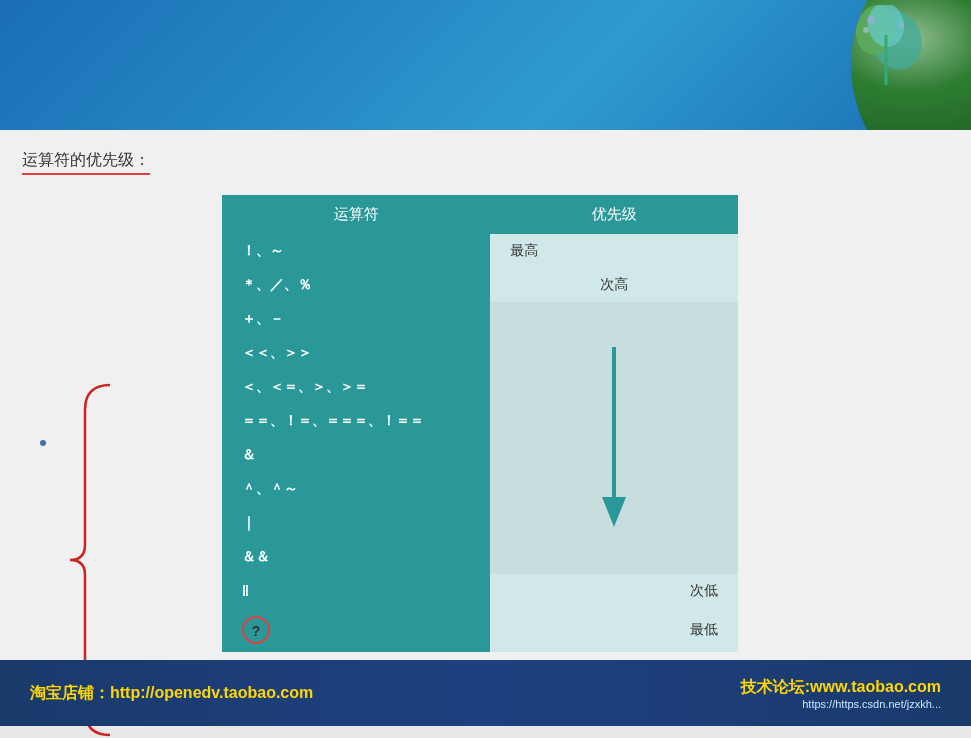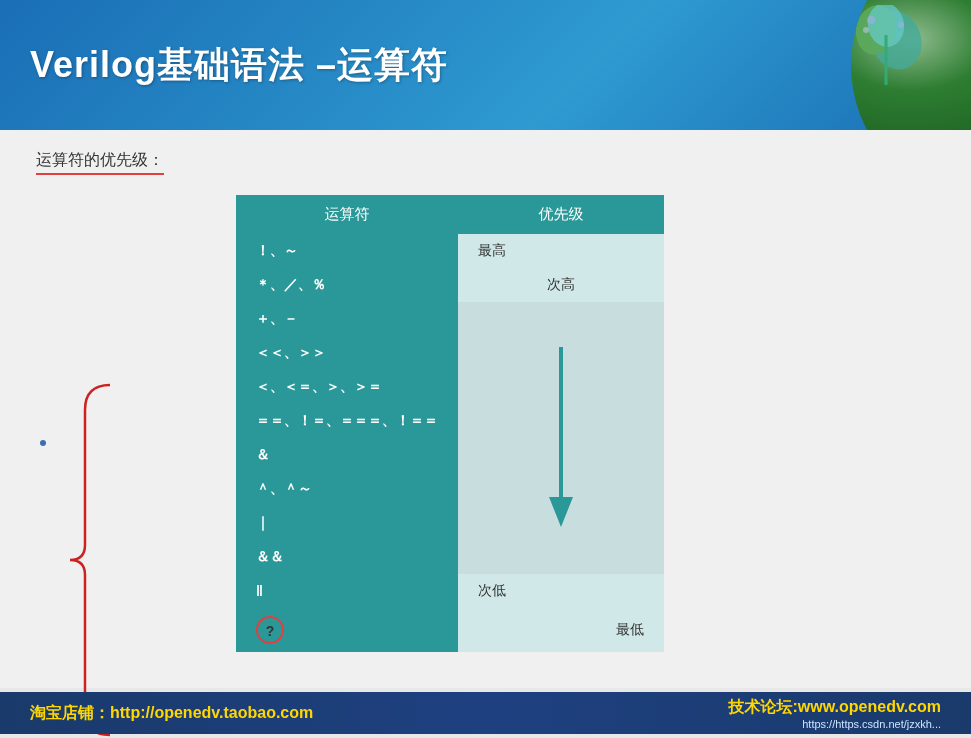--- a/index.html
+++ b/index.html
@@ -44,40 +44,40 @@
       width: 100%;
       height: 100%;
       background: radial-gradient(ellipse at 70% 30%, #8fbc8f 0%, #2e7d32 40%, #1b5e20 100%);
       display: flex;
       align-items: center;
       justify-content: center;
     }
 
     
     .main {
-      padding: 20px 36px;
+      padding: 20px 22px;
       background: #f0f0f0;
       min-height: calc(738px - 130px - 50px);
       position: relative;
     }
 
     .section-title {
       font-size: 16px;
       color: #333;
       margin-bottom: 15px;
       display: inline-block;
       border-bottom: 2px solid #e04040;
       padding-bottom: 2px;
     }
 
     
     .table-container {
       margin-left: 200px;
       margin-top: 5px;
-      width: 428px;
+      width: 516px;
     }
 
     table {
       border-collapse: collapse;
       width: 100%;
     }
 
     .table-header th {
       background: #2a9898;
       color: white;
@@ -110,24 +110,24 @@
     
     .annotation {
       position: absolute;
       left: 65px;
       top: 250px;
     }
 
     
     .footer {
       position: absolute;
-      bottom: 4px;
+      bottom: 12px;
       left: 0;
       width: 100%;
-      height: 42px;
+      height: 66px;
       background: linear-gradient(90deg, #1a3a6b 0%, #1e4080 50%, #1a3a6b 100%);
       display: flex;
       align-items: center;
       justify-content: space-between;
       padding: 0 30px;
     }
     .footer-text {
       color: #ffd700;
       font-size: 16px;
       font-weight: bold;
@@ -169,21 +169,20 @@
       width: 6px;
       height: 6px;
       background: #3a6eb5;
       border-radius: 50%;
     }
   </style>
 </head>
 <body>
 
 <div class="header">
-  <div class="header-title">Verilog基础语法 –运算符</div>
   <div class="header-image">
     <div class="header-image-inner">
 
       <svg width="120" height="120" viewBox="0 0 120 120">
         <ellipse cx="85" cy="35" rx="25" ry="30" fill="#4a9" opacity="0.8" transform="rotate(-20,85,35)"></ellipse>
         <ellipse cx="65" cy="25" rx="20" ry="25" fill="#5baa5b" opacity="0.9" transform="rotate(10,65,25)"></ellipse>
         <ellipse cx="75" cy="20" rx="18" ry="22" fill="#6cc" opacity="0.7" transform="rotate(-10,75,20)"></ellipse>
         <line x1="75" y1="80" x2="75" y2="30" stroke="#3a7" stroke-width="3"></line>
         <circle cx="60" cy="15" r="4" fill="#aae" opacity="0.6"></circle>
         <circle cx="90" cy="20" r="3" fill="#aae" opacity="0.5"></circle>
@@ -249,31 +248,31 @@
             <td class="op-cell">＾、＾～</td>
           </tr>
           <tr class="row-teal">
             <td class="op-cell">｜</td>
           </tr>
           <tr class="row-teal">
             <td class="op-cell">＆＆</td>
           </tr>
           <tr class="row-teal">
             <td class="op-cell">‖</td>
-            <td class="prio-cell" style="text-align: left; padding-left: 20px;">次低</td>
+            <td class="prio-cell" style="text-align: right; padding-left: 20px;">次低</td>
           </tr>
           <tr class="row-teal">
             <td class="op-cell"><span class="qmark-circle">?</span></td>
             <td class="prio-cell" style="text-align: right; padding-left: 20px;">最低</td>
           </tr>
         </tbody>
     </table>
   </div>
 
 </div>
 
 <div class="footer">
   <div class="footer-text">淘宝店铺：http://openedv.taobao.com</div>
   <div class="footer-right">
-    <div class="footer-forum">技术论坛:www.openedv.com</div>
+    <div class="footer-forum">技术论坛:www.taobao.com</div>
     <div class="footer-url">https://https.csdn.net/jzxkh...</div>
   </div>
 </div>
 
 </body></html>

